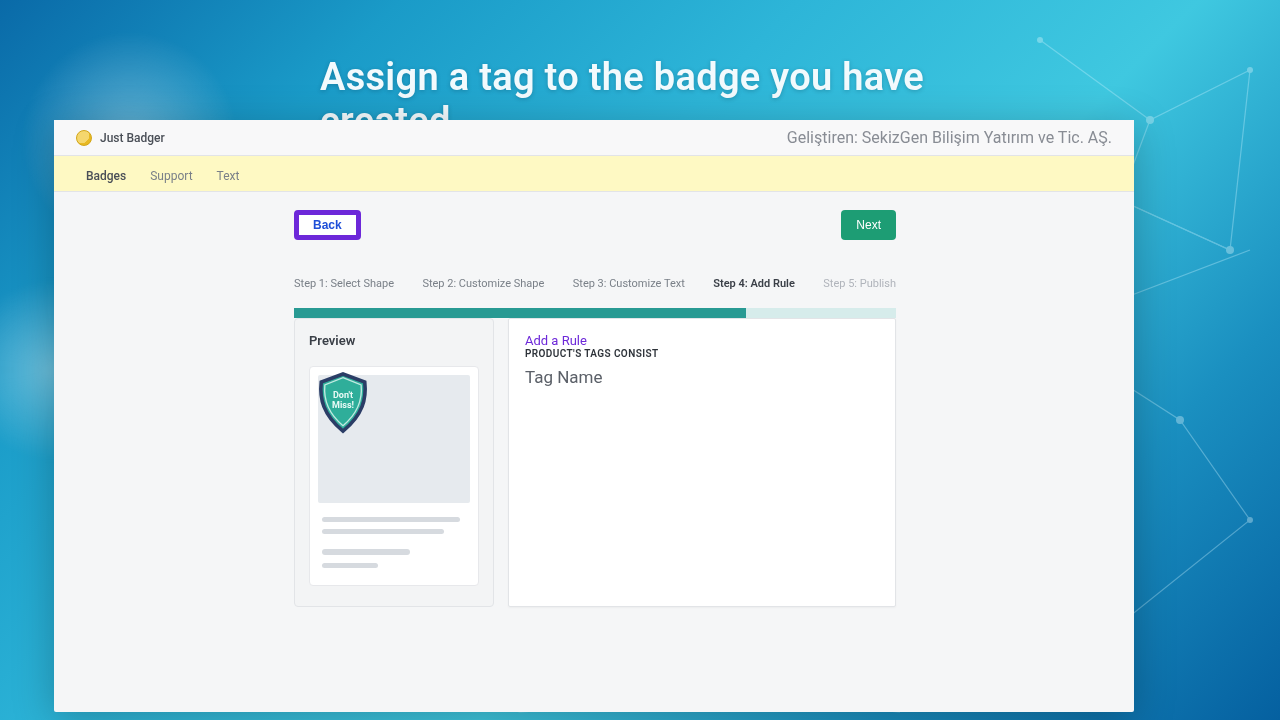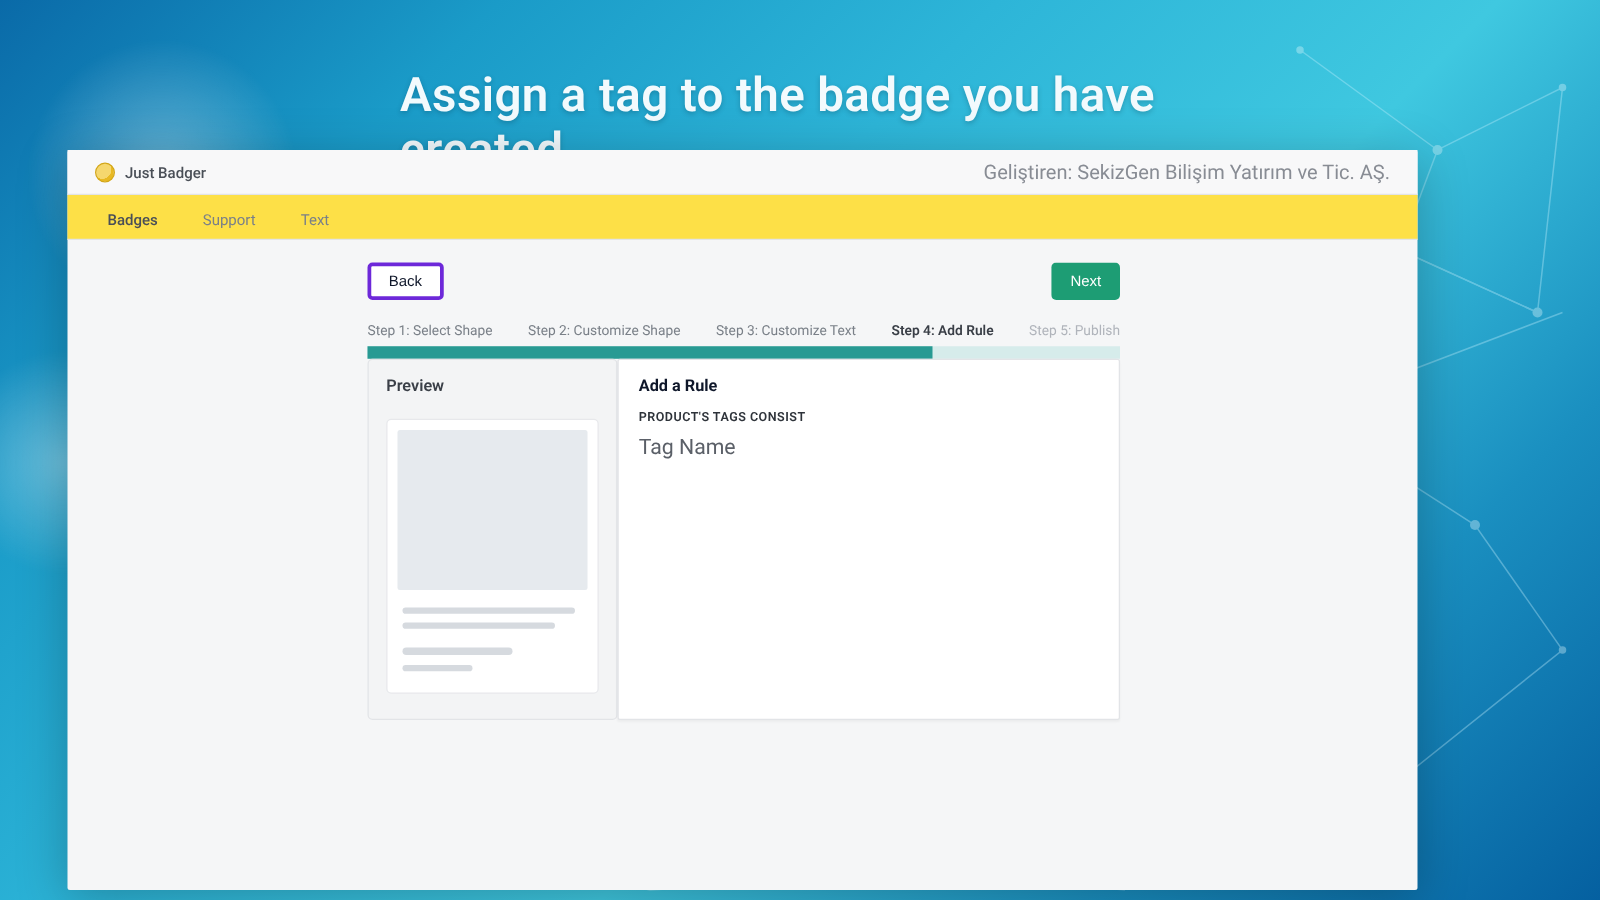--- a/index.html
+++ b/index.html
@@ -37,51 +37,51 @@
   }
   .app-brand { display:flex; align-items:center; gap:8px; }
   .brand-icon {
     width:16px; height:16px; border-radius:50%;
     background: radial-gradient(circle at 35% 35%, #f5d76e 0 55%, #e8b923 56% 100%);
     border:1px solid #d3a617;
   }
   .brand-name { font-size:12px; color:#4a4f57; font-weight:500; }
   .app-dev { font-size:16px; color:#888c94; }
 
-  .app-tabs { height:36px; border-bottom:1px solid #e2e4e7; display:flex; align-items:flex-end; padding: 0 22px; gap:16px; background:#fde047; }
+  .app-tabs { height:36px; border-bottom:1px solid #e2e4e7; display:flex; align-items:flex-end; padding: 0 22px; gap:4px; background:#fef9c3; }
   .tab-item {
     font-size:12px; color:#7a8088; padding:8px 10px 8px; cursor:pointer; border-radius:4px 4px 0 0;
   }
   .tab-item.active { color:#4a4f57; font-weight:500; }
 
   .app-body { flex:1; padding: 18px 0 0 0; overflow:hidden; }
 
   .content {
     width: 602px; margin-left: 240px; 
   }
 
   .page-title { font-size:18px; font-weight:600; color:#3a3f47; margin-bottom:16px; }
 
   .actions-row { display:flex; justify-content:space-between; margin-bottom:16px; }
   .btn {
     height:30px; padding:0 14px; border-radius:4px; font-size:12px; cursor:pointer; border:1px solid transparent;
     display:inline-flex; align-items:center;
   }
-  .btn-back { background:#fff; color:#0f172a; border:3px solid #6d28d9; }
+  .btn-back { background:#fff; color:#1d4ed8; border:5px solid #6d28d9;font-weight:bold; }
   .btn-next { background:#1d9d74; color:#fff; font-weight:500; }
 
   .stepper { display:flex; gap:0; font-size:11px; color:#7a8088; justify-content:space-between; }
-  .step-label { padding:2px 0 6px 0; white-space:nowrap; }
+  .step-label { padding:2px 0 18px 0; white-space:nowrap;margin-top:19px; }
   .step-label.active { color:#3a3f47; font-weight:600; }
   .step-label.dim { color:#b0b4bb; }
 
   .progress-track { height:10px; background:#d6eceb; width:100%; display:flex; }
   .progress-fill { background:#289a93; height:100%; }
 
-  .panels { display:flex; margin-top:0; }
+  .panels { display:flex; gap:14px; margin-top:0; }
 
   
   .preview-card {
     flex:0 0 198px; background:#f3f4f5; border:1px solid #e2e4e7; border-radius:4px;
     padding:14px 14px 20px 14px;
   }
   .preview-title { font-size:13px; font-weight:600; color:#3a3f47; margin-bottom:18px; }
   .product-mock {
     width:170px; height:220px; background:#fff; border:1px solid #e7e8eb; border-radius:4px;
     position:relative; margin:0 auto;
@@ -104,21 +104,21 @@
     font-size:9px; line-height:10px; font-weight:700; color:#eafaf6;
     transform: translateY(-3px);
   }
 
   
   .rule-card {
     flex:1; background:#fff; border:1px solid #e2e4e7; border-radius:2px;
     padding:14px 16px 20px 16px; min-height:118px;
     box-shadow: 0 1px 2px rgba(0,0,0,.04);
   }
-  .rule-title { font-size:13px; font-weight:700; color:#0f172a; margin-bottom:12px; }
+  .rule-title { font-size:13px; font-weight:400; color:#6d28d9; margin-bottom:0; }
   .rule-subhead { font-size:10px; letter-spacing:0.4px; color:#2e333a; font-weight:600; margin-bottom:8px; }
   .field-label { font-size:17px; color:#5b6068; margin-bottom:4px; display:block; }
   .text-input {
     width:100%; height:30px; border:1px solid #cfd2d7; border-radius:3px; padding:0 10px;
     font-size:12px; color:#3a3f47; background:#fff;
   }
 </style>
 </head>
 <body>
 
@@ -186,20 +186,30 @@
         <div class="progress-fill" style="width:75%"></div>
       </div>
 
       <div class="panels">
 
         <div class="preview-card">
           <div class="preview-title">Preview</div>
           <div class="product-mock">
             <div class="product-img-ph"></div>
 
+            <div class="badge-shield">
+              <svg viewBox="0 0 64 70">
+                <path d="M32 3 L56 12 C58 30 54 48 32 66 C10 48 6 30 8 12 Z" fill="#2fae9a" stroke="#2b3d66" stroke-width="4"></path>
+                <path d="M32 7 L52 15 C53.5 30 50 45 32 60 C14 45 10.5 30 12 15 Z" fill="none" stroke="#e6f7f3" stroke-width="1.5" opacity="0.8"></path>
+              </svg>
+              <div class="badge-text">
+                <span>Don't</span>
+                <span>Miss!</span>
+              </div>
+            </div>
 
             <div class="product-line pl1"></div>
             <div class="product-line pl2"></div>
             <div class="product-line pl3"></div>
             <div class="product-line pl4"></div>
           </div>
         </div>
 
         <div class="rule-card">
           <div class="rule-title">Add a Rule</div>

